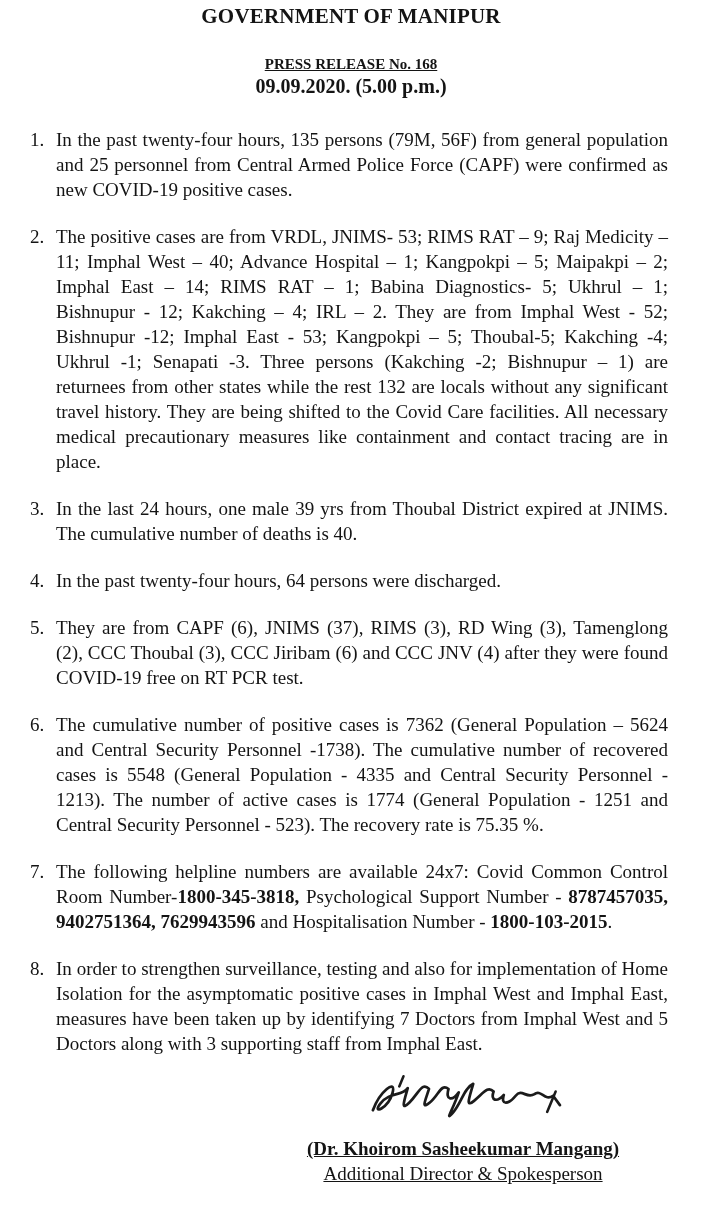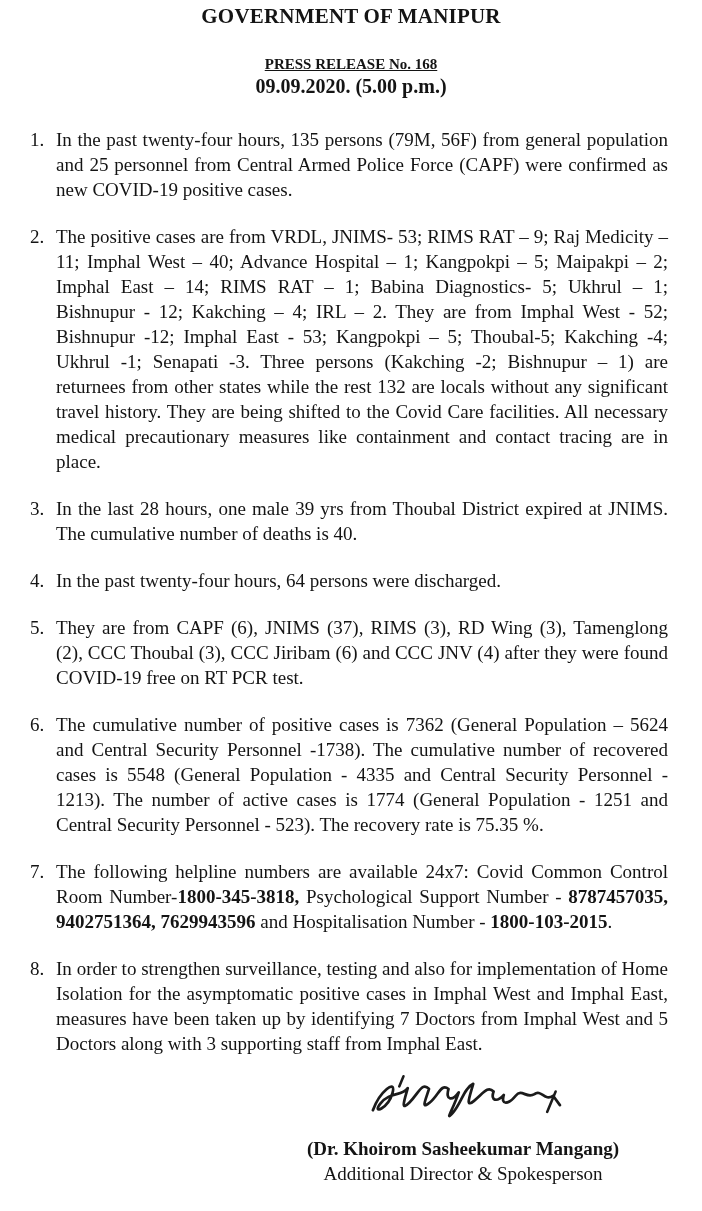--- a/index.html
+++ b/index.html
@@ -65,20 +65,21 @@
   }
   .item-text b {
     font-weight: bold;
   }
   .signature-block {
     position: absolute;
     right: 44px;
     top: 1066px;
     width: 390px;
     text-align: center;
+    text-decoration: underline;
   }
   .signature-scribble {
     display: block;
     margin: 0 auto 2px auto;
     width: 230px;
     height: 68px;
   }
   .sig-name {
     font-size: 19px;
     font-weight: bold;
@@ -106,21 +107,21 @@
     <div class="doc-item">
       <div class="item-num">1.</div>
       <div class="item-text"><span>In the past twenty-four hours, 135 persons (79M, 56F) from general population and 25 personnel from Central Armed Police Force (CAPF) were confirmed as new COVID-19 positive cases.</span></div>
     </div>
     <div class="doc-item">
       <div class="item-num">2.</div>
       <div class="item-text"><span>The positive cases are from VRDL, JNIMS- 53; RIMS RAT – 9; Raj Medicity – 11; Imphal West – 40; Advance Hospital – 1; Kangpokpi – 5; Maipakpi – 2; Imphal East – 14; RIMS RAT – 1; Babina Diagnostics- 5; Ukhrul – 1; Bishnupur - 12; Kakching – 4; IRL – 2. They are from Imphal West - 52; Bishnupur -12; Imphal East - 53; Kangpokpi – 5; Thoubal-5; Kakching -4; Ukhrul -1; Senapati -3. Three persons (Kakching -2; Bishnupur – 1) are returnees from other states while the rest 132 are locals without any significant travel history. They are being shifted to the Covid Care facilities. All necessary medical precautionary measures like containment and contact tracing are in place.</span></div>
     </div>
     <div class="doc-item">
       <div class="item-num">3.</div>
-      <div class="item-text"><span>In the last 28 hours, one male 39 yrs from Thoubal District expired at JNIMS. The cumulative number of deaths is 40.</span></div>
+      <div class="item-text"><span>In the last 24 hours, one male 39 yrs from Thoubal District expired at JNIMS. The cumulative number of deaths is 40.</span></div>
     </div>
     <div class="doc-item">
       <div class="item-num">4.</div>
       <div class="item-text"><span>In the past twenty-four hours, 64 persons were discharged.</span></div>
     </div>
     <div class="doc-item">
       <div class="item-num">5.</div>
       <div class="item-text"><span>They are from CAPF (6), JNIMS (37), RIMS (3), RD Wing (3), Tamenglong (2), CCC Thoubal (3), CCC Jiribam (6) and CCC JNV (4) after they were found COVID-19 free on RT PCR test.</span></div>
     </div>
     <div class="doc-item">

